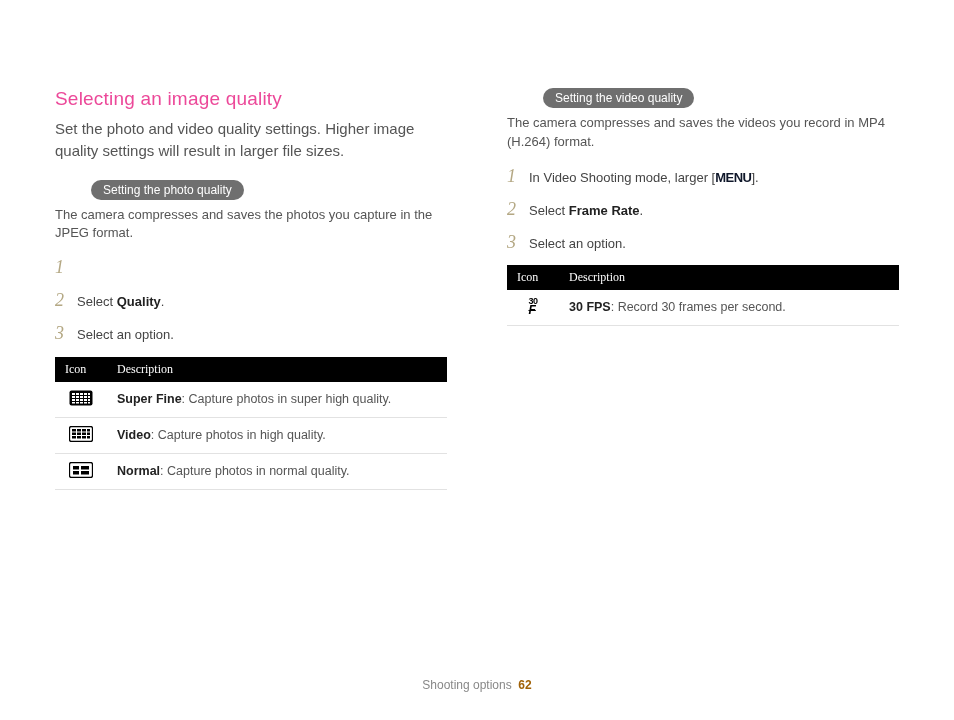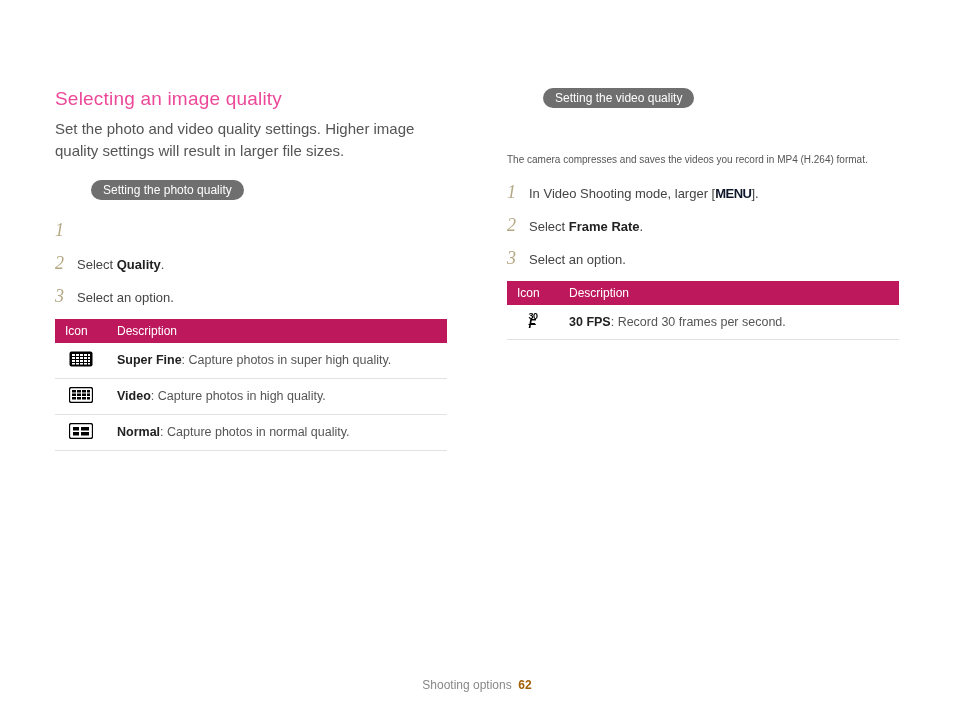--- a/index.html
+++ b/index.html
@@ -4,29 +4,29 @@
 <style>
   * { box-sizing: border-box; margin: 0; padding: 0; }
   html, body { width: 954px; height: 720px; background: #fff; font-family: Arial, Helvetica, sans-serif; color: #4a4a4a; }
   .page { padding: 50px 55px 30px 55px; position: relative; height: 100%; }
   .running-head { font-size: 14px; color: #9e9e9e; font-weight: 300; padding-bottom: 6px; border-bottom: 1px solid #888; letter-spacing: 0.2px; }
   .cols { display: flex; gap: 60px; margin-top: 38px; }
   .col { flex: 1; min-width: 0; }
   .section-title { color: #ec4899; font-size: 19px; font-weight: 400; margin-bottom: 8px; letter-spacing: 0.2px; }
   .intro { font-size: 15px; color: #555; line-height: 1.45; font-weight: 300; }
   .pill { display: inline-block; background: #6f6f6f; color: #fff; font-size: 12px; padding: 3px 12px 3px 12px; border-radius: 11px; margin-top: 18px; margin-bottom: 6px; margin-left: 36px; }
-  .subintro { font-size: 10px; color: #555; line-height: 1.45; font-weight: 300; margin-top: 39px; }
+  .subintro { font-size: 13px; color: #555; line-height: 1.45; font-weight: 300; }
   ol.steps { list-style: none; margin-top: 14px; }
   ol.steps li { display: flex; align-items: baseline; margin-bottom: 12px; font-size: 13px; color: #444; }
   ol.steps li .num { font-style: italic; font-family: Georgia, 'Times New Roman', serif; font-size: 18px; color: #b4a884; width: 22px; flex-shrink: 0; font-weight: 400; }
   ol.steps li .txt { line-height: 1.4; }
   .bold { font-weight: 700; color: #222; }
   .menu-label { font-weight: 900; font-family: Arial, sans-serif; color: #0f172a; letter-spacing: -0.5px; }
   table.opts { width: 100%; border-collapse: collapse; margin-top: 4px; font-size: 12.5px; }
-  table.opts thead th { background: #be185d; color: #fff; font-weight: 400; text-align: left; padding: 5px 10px; font-size: 12px; }
+  table.opts thead th { background: #000000; color: #fff; font-weight: 400; text-align: left; padding: 5px 10px; font-size: 12px; font-family: Liberation Serif, serif; }
   table.opts thead th:first-child { width: 52px; }
   table.opts tbody td { padding: 8px 10px; border-bottom: 1px solid #e2e2e2; vertical-align: middle; color: #555; }
   table.opts tbody td:first-child { text-align: center; }
   .desc-bold { font-weight: 700; color: #222; }
   .ico { display: inline-flex; align-items: center; justify-content: center; }
   .ico svg { display: block; }
   .fps-ico { display: inline-block; font-family: Arial, sans-serif; text-align: left; line-height: 0.7; }
   .fps-ico .n { font-size: 9px; font-weight: 900; letter-spacing: -0.5px; display:block; color:#000; }
   .fps-ico .f { font-size: 12px; font-weight: 900; font-style: italic; display:block; color:#000; margin-top:1px; text-decoration: line-through; text-decoration-thickness:1px; }
   .footer { position: absolute; bottom: 28px; left: 0; right: 0; text-align: center; font-size: 12px; color: #888; }
@@ -38,20 +38,21 @@
 <div class="page">
 
 
   <div class="cols">
 
     <div class="col">
       <div class="section-title">Selecting an image quality</div>
       <div class="intro">Set the photo and video quality settings. Higher image quality settings will result in larger file sizes.</div>
 
       <div class="pill">Setting the photo quality</div>
+      <div class="subintro">The camera compresses and saves the photos you capture in the JPEG format.</div>
 
       <ol class="steps">
         <li>
           <span class="num">1</span>
         </li>
         <li>
           <span class="num">2</span>
           <span class="txt">
             <span>Select </span><span class="bold">Quality</span><span>.</span>
           </span>

